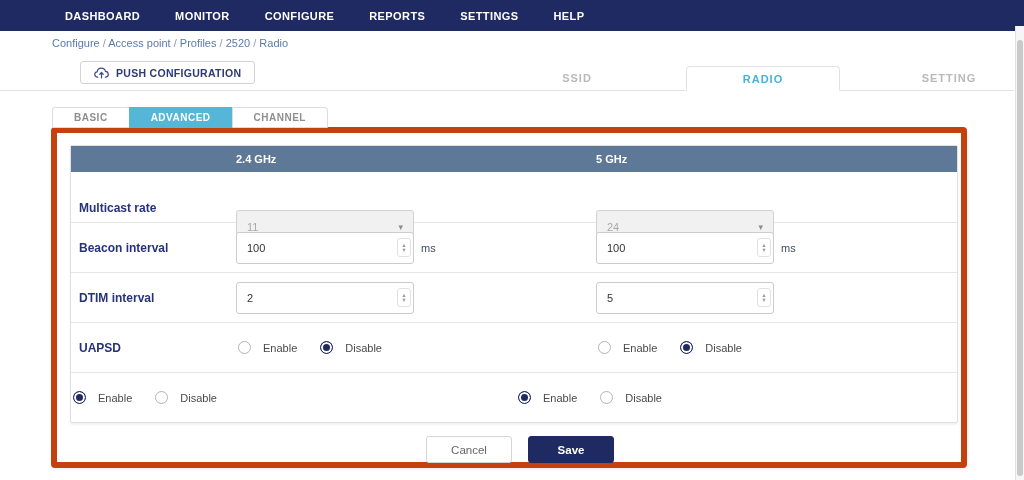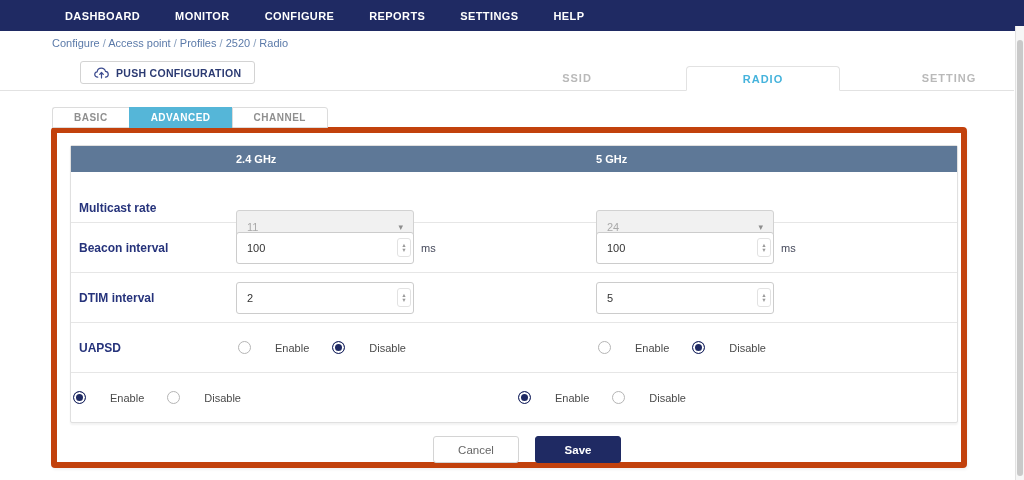--- a/index.html
+++ b/index.html
@@ -63,27 +63,27 @@
   .numbox { width:178px; height:32px; background:#fff; border:1px solid #cccccc; border-radius:3px;
             display:flex; align-items:center; justify-content:space-between; padding:0 2px 0 10px;
             font-size:11px; color:#333; cursor:text; }
   .spinner { width:14px; height:19px; border:1px solid #e2e2e2; border-radius:3px; display:flex;
              flex-direction:column; align-items:center; justify-content:center; color:#9a9a9a;
              cursor:pointer; background:#fff; }
   .spinner span { font-size:5.5px; line-height:5px; }
   .unit { font-size:11px; color:#44485a; }
 
   .radio-group { display:flex; align-items:center; gap:23px; padding-left:2px; }
-  .radio-opt { display:flex; align-items:center; gap:24px; cursor:pointer; }
+  .radio-opt { display:flex; align-items:center; gap:12px; cursor:pointer; }
   .rcircle { width:13px; height:13px; border-radius:50%; background:#fff; border:1px solid #b5b5b5; }
   .rcircle.sel { border:1px solid #1f2a63; background:#1f2a63; box-shadow:inset 0 0 0 2px #fff; }
   .ropt-label { font-size:11px; color:#4a4a4a; }
 
   
-  .actions { position:absolute; left:12px; top:303px; width:916px; display:flex; justify-content:center; gap:16px; }
+  .actions { position:absolute; left:5px; top:303px; width:916px; display:flex; justify-content:center; gap:16px; }
   .btn { height:27px; width:86px; border-radius:3px; font-size:11.5px; display:flex;
          align-items:center; justify-content:center; cursor:pointer; }
   .btn-cancel { background:#fff; border:1px solid #d4d4d4; color:#666; }
   .btn-save { background:#1f2a63; border:1px solid #1f2a63; color:#fff; font-weight:bold; }
 
   
   .scrollbar { position:absolute; right:0; top:26px; width:9px; height:454px; background:#f6f6f6;
                border-left:1px solid #e2e2e2; }
   .scroll-thumb { position:absolute; left:1px; top:14px; width:6px; height:436px; background:#c9c9c9;
                   border-radius:3px; cursor:grab; }

